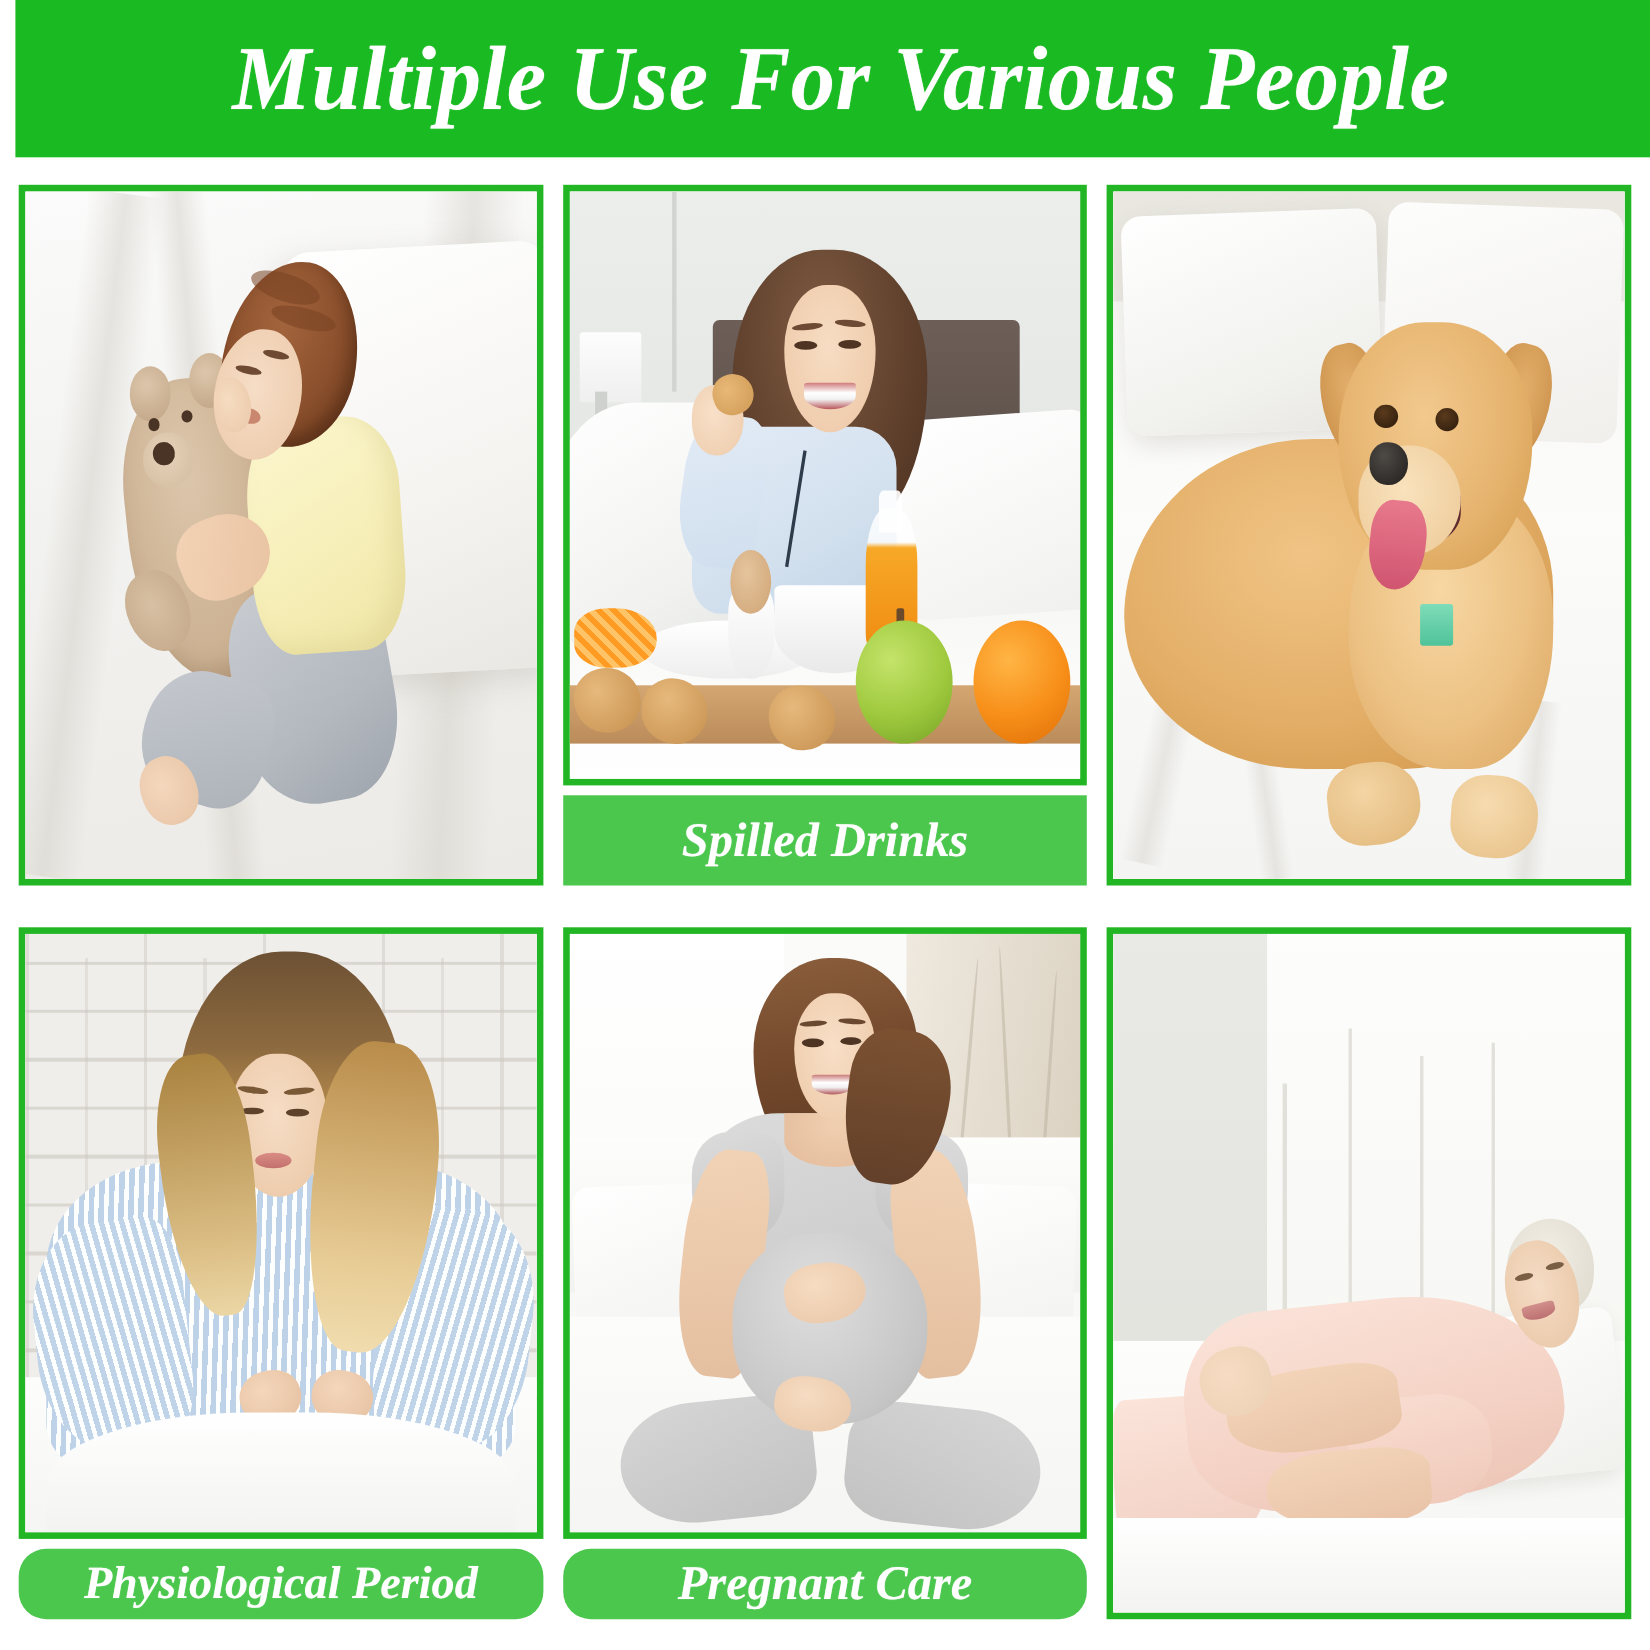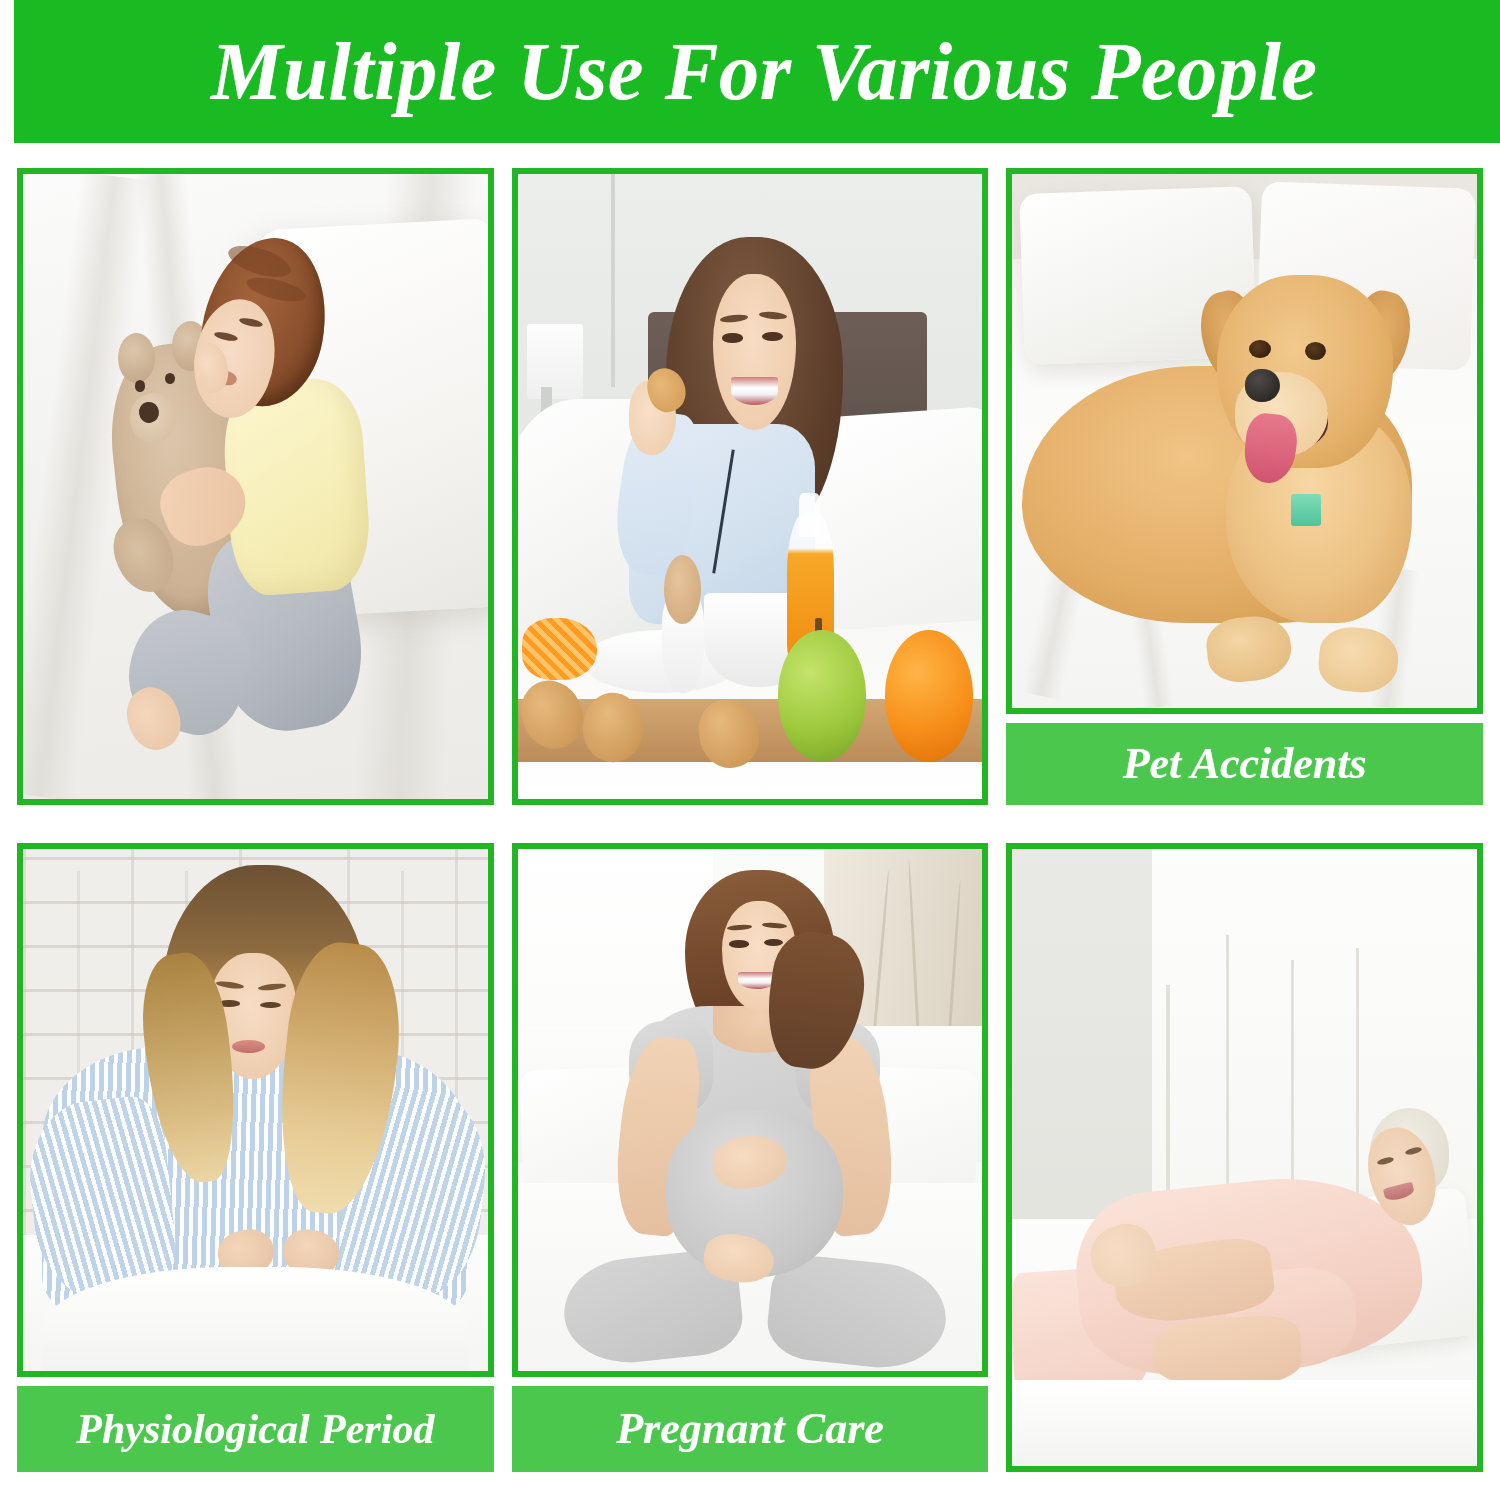--- a/index.html
+++ b/index.html
@@ -63,21 +63,21 @@
 
   .label-bar {
     margin-top: 9px;
     height: 82px;
     background: #4bc74e;
     display: flex;
     align-items: center;
     justify-content: center;
     flex: 0 0 auto;
   }
-  .row2 .label-bar { height: 86px; }
+  .row2 .label-bar { height: 64px; border-radius: 25px; }
   .label-text {
     color: #ffffff;
     font-family: "Liberation Serif", "DejaVu Serif", serif;
     font-size: 44px;
     font-weight: bold;
     font-style: italic;
     line-height: 1;
     white-space: nowrap;
     text-shadow: 0 0 1px rgba(255,255,255,.5);
   }
@@ -483,20 +483,23 @@
             <div class="egg"></div>
           <div class="orangeslice"></div>
           <div class="croissant cr1"></div>
             <div class="croissant cr2"></div>
             <div class="croissant cr3"></div>
           <div class="apple-stem"></div>
             <div class="apple"></div>
           <div class="orange"></div>
         </div>
       </div>
+      <div class="label-bar">
+        <span class="label-text">Spilled Drinks</span>
+      </div>
     </div>
 
     <div class="card row1">
       <div class="photo-frame">
         <div class="photo p3">
           <div class="wall"></div>
           <div class="pillowL"></div>
             <div class="pillowR"></div>
           <div class="bedsheet"></div>
           <div class="crease c1"></div>
@@ -510,23 +513,20 @@
           <div class="eye ey1"></div>
             <div class="eye ey2"></div>
           <div class="mouth"></div>
           <div class="muzzle"></div>
           <div class="nose"></div>
           <div class="tongue"></div>
           <div class="tag"></div>
           <div class="pawA"></div>
             <div class="pawB"></div>
         </div>
-      </div>
-      <div class="label-bar">
-        <span class="label-text">Pet Accidents</span>
       </div>
     </div>
 
     <div class="card row2">
       <div class="photo-frame">
         <div class="photo p4">
           <div class="brick"></div>
             <div class="brick2"></div>
           <div class="bedwhite"></div>
           <div class="hair"></div>

